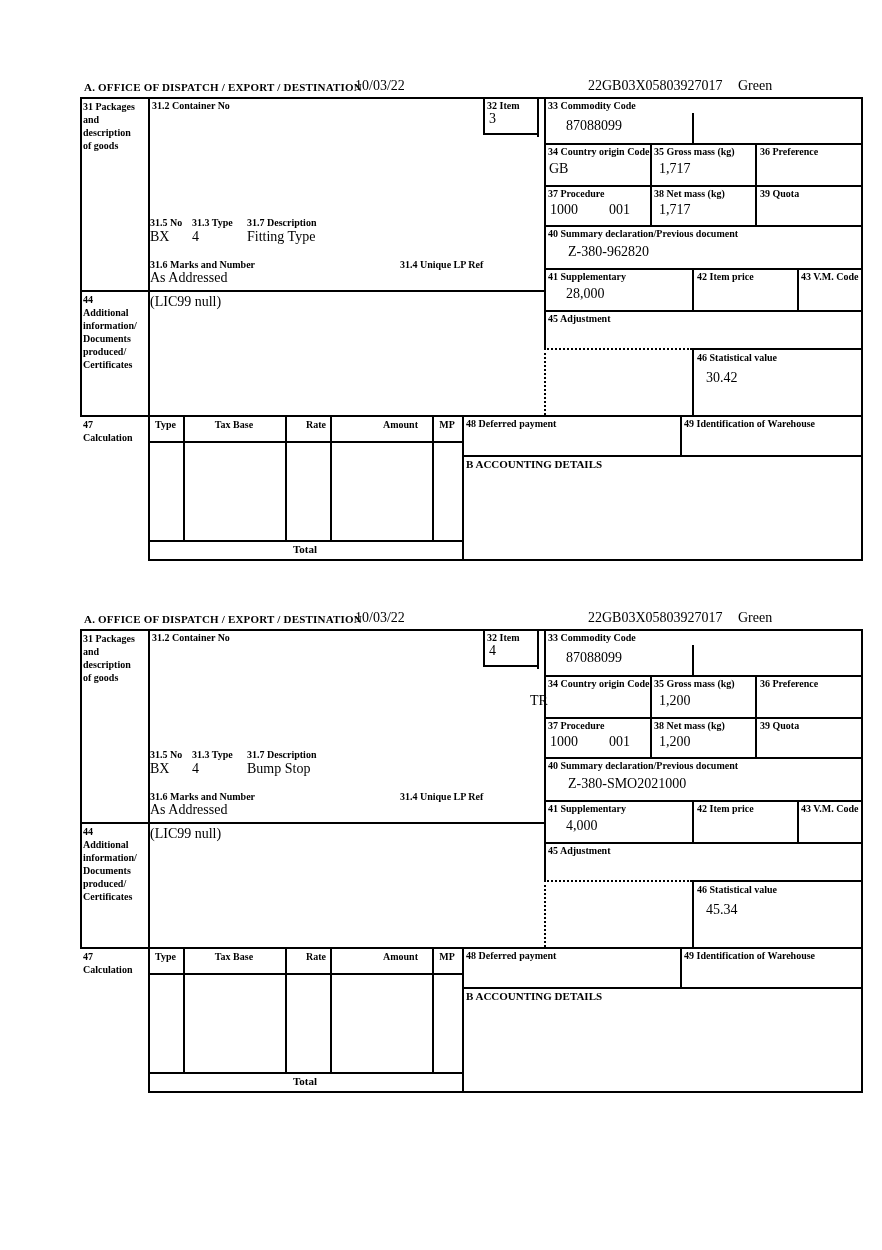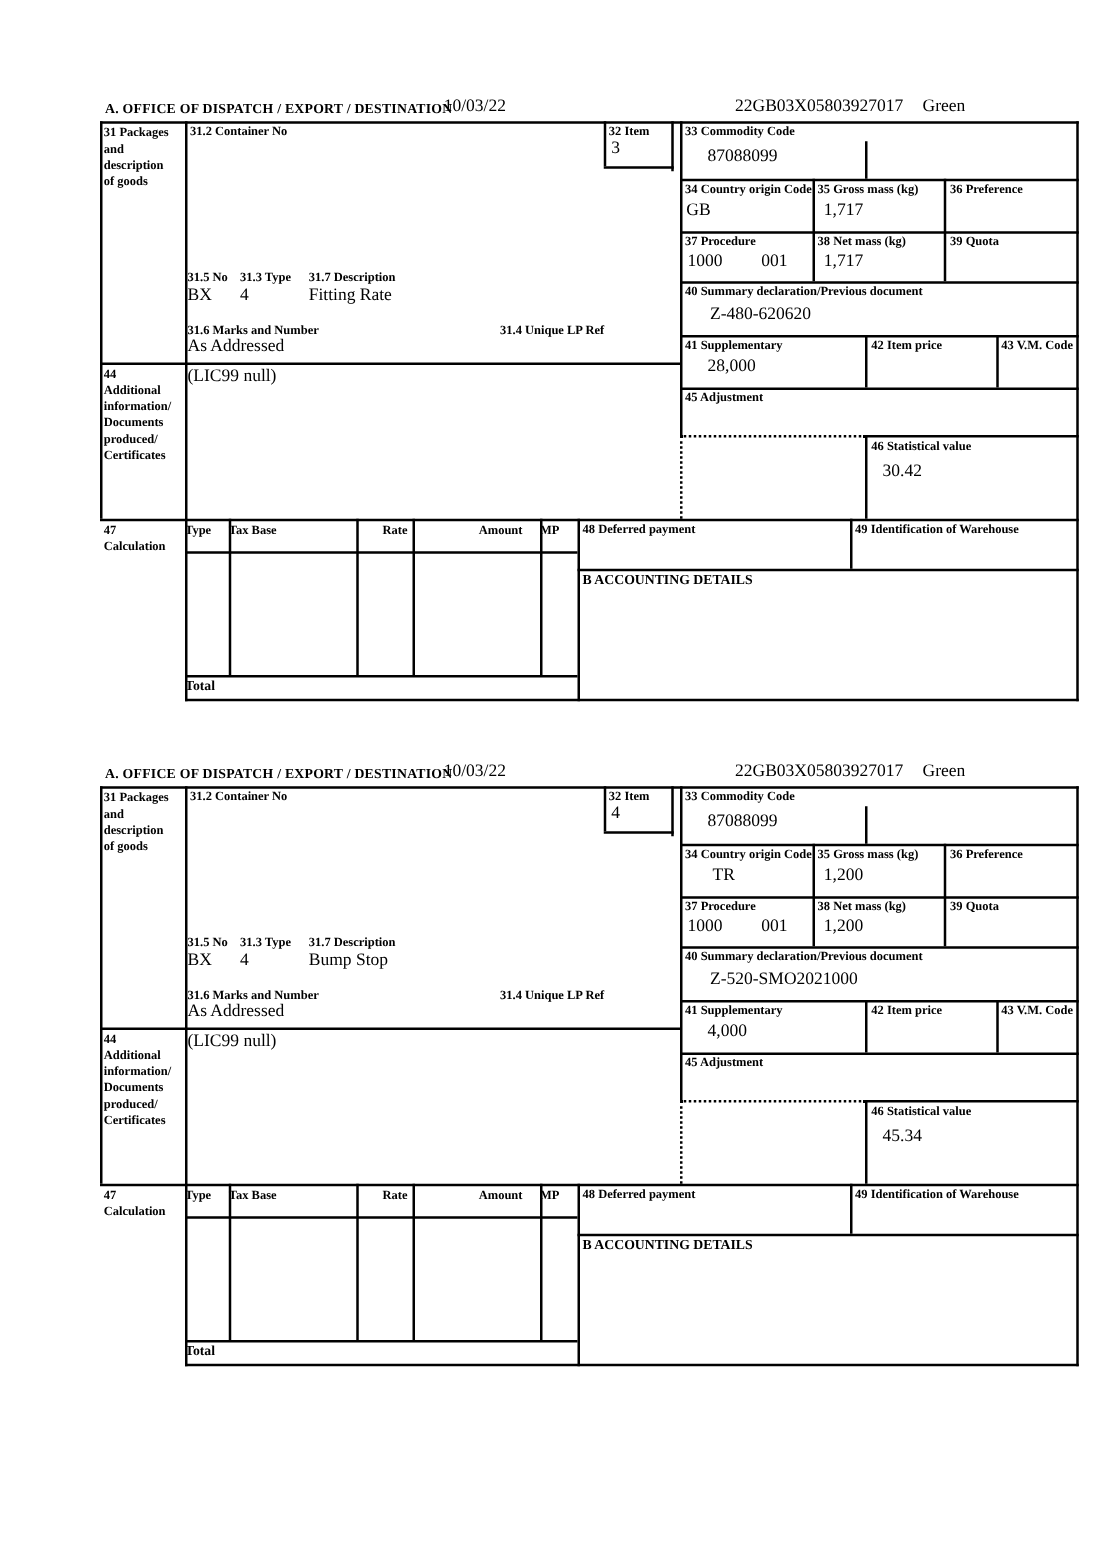--- a/index.html
+++ b/index.html
@@ -10,21 +10,21 @@
   .hl{position:absolute;top:2px;font:bold 11px/14px "Liberation Serif",serif;letter-spacing:.2px;}
   .hv{position:absolute;top:0;font:14px/16px "Liberation Serif",serif;}
   .grid{position:absolute;left:0;top:19px;width:783px;height:392px;}
   .ln{position:absolute;background:#000;display:block;}
   .dh{position:absolute;height:0;border-top:2px dotted #000;display:block;}
   .dv{position:absolute;width:0;border-left:2px dotted #000;display:block;}
   .lb{position:absolute;font:bold 10px/12px "Liberation Serif",serif;white-space:nowrap;}
   .mlb{position:absolute;font:bold 10px/13px "Liberation Serif",serif;white-space:pre-line;}
   .vv{position:absolute;font:14px/16px "Liberation Serif",serif;white-space:nowrap;}
   .colh{position:absolute;font:bold 10px/12px "Liberation Serif",serif;}
-  .ctr{text-align:left;}
+  .ctr{text-align:center;}
   .rgt{text-align:right;box-sizing:border-box;}
   .big{position:absolute;font:bold 11px/13px "Liberation Serif",serif;}
 </style>
 </head>
 <body>
 
 <div class="page">
 
   <section class="decl" style="top:78px">
     <div class="hdr">
@@ -85,34 +85,34 @@
       <span class="lb" style="left:574px;top:49px">35 Gross mass (kg)</span>
       <span class="vv" style="left:579px;top:64px">1,717</span>
       <span class="lb" style="left:680px;top:49px">36 Preference</span>
       <span class="lb" style="left:468px;top:91px">37 Procedure</span>
       <span class="vv" style="left:470px;top:105px">1000</span>
       <span class="vv" style="left:529px;top:105px">001</span>
       <span class="lb" style="left:574px;top:91px">38 Net mass (kg)</span>
       <span class="vv" style="left:579px;top:105px">1,717</span>
       <span class="lb" style="left:680px;top:91px">39 Quota</span>
       <span class="lb" style="left:468px;top:131px">40 Summary declaration/Previous document</span>
-      <span class="vv" style="left:488px;top:147px">Z-480-620620</span>
+      <span class="vv" style="left:488px;top:147px">Z-380-962820</span>
       <span class="lb" style="left:468px;top:174px">41 Supplementary</span>
       <span class="vv" style="left:486px;top:189px">28,000</span>
       <span class="lb" style="left:617px;top:174px">42 Item price</span>
       <span class="lb" style="left:721px;top:174px">43 V.M. Code</span>
       <span class="lb" style="left:468px;top:216px">45 Adjustment</span>
       <span class="lb" style="left:617px;top:255px">46 Statistical value</span>
       <span class="vv" style="left:626px;top:273px">30.42</span>
       <span class="lb" style="left:70px;top:120px">31.5 No</span>
       <span class="lb" style="left:112px;top:120px">31.3 Type</span>
       <span class="lb" style="left:167px;top:120px">31.7 Description</span>
       <span class="vv" style="left:70px;top:132px">BX</span>
       <span class="vv" style="left:112px;top:132px">4</span>
-      <span class="vv" style="left:167px;top:132px">Fitting Rate</span>
+      <span class="vv" style="left:167px;top:132px">Fitting Type</span>
       <span class="lb" style="left:70px;top:162px">31.6 Marks and Number</span>
       <span class="lb" style="left:320px;top:162px">31.4 Unique LP Ref</span>
       <span class="vv" style="left:70px;top:173px">As Addressed</span>
       <span class="mlb" style="left:3px;top:196px;width:64px">44
 Additional
 information/
 Documents
 produced/
 Certificates</span>
       <span class="vv" style="left:70px;top:197px">(LIC99 null)</span>
@@ -175,32 +175,32 @@
       <span class="mlb" style="left:3px;top:3px;width:63px">31 Packages
 and
 description
 of goods</span>
       <span class="lb" style="left:72px;top:3px">31.2 Container No</span>
       <span class="lb" style="left:407px;top:3px">32 Item</span>
       <span class="vv" style="left:409px;top:14px">4</span>
       <span class="lb" style="left:468px;top:3px">33 Commodity Code</span>
       <span class="vv" style="left:486px;top:21px">87088099</span>
       <span class="lb" style="left:468px;top:49px">34 Country origin Code</span>
-      <span class="vv" style="left:490px;top:64px">TR</span>
+      <span class="vv" style="left:450px;top:64px">TR</span>
       <span class="lb" style="left:574px;top:49px">35 Gross mass (kg)</span>
       <span class="vv" style="left:579px;top:64px">1,200</span>
       <span class="lb" style="left:680px;top:49px">36 Preference</span>
       <span class="lb" style="left:468px;top:91px">37 Procedure</span>
       <span class="vv" style="left:470px;top:105px">1000</span>
       <span class="vv" style="left:529px;top:105px">001</span>
       <span class="lb" style="left:574px;top:91px">38 Net mass (kg)</span>
       <span class="vv" style="left:579px;top:105px">1,200</span>
       <span class="lb" style="left:680px;top:91px">39 Quota</span>
       <span class="lb" style="left:468px;top:131px">40 Summary declaration/Previous document</span>
-      <span class="vv" style="left:488px;top:147px">Z-520-SMO2021000</span>
+      <span class="vv" style="left:488px;top:147px">Z-380-SMO2021000</span>
       <span class="lb" style="left:468px;top:174px">41 Supplementary</span>
       <span class="vv" style="left:486px;top:189px">4,000</span>
       <span class="lb" style="left:617px;top:174px">42 Item price</span>
       <span class="lb" style="left:721px;top:174px">43 V.M. Code</span>
       <span class="lb" style="left:468px;top:216px">45 Adjustment</span>
       <span class="lb" style="left:617px;top:255px">46 Statistical value</span>
       <span class="vv" style="left:626px;top:273px">45.34</span>
       <span class="lb" style="left:70px;top:120px">31.5 No</span>
       <span class="lb" style="left:112px;top:120px">31.3 Type</span>
       <span class="lb" style="left:167px;top:120px">31.7 Description</span>

